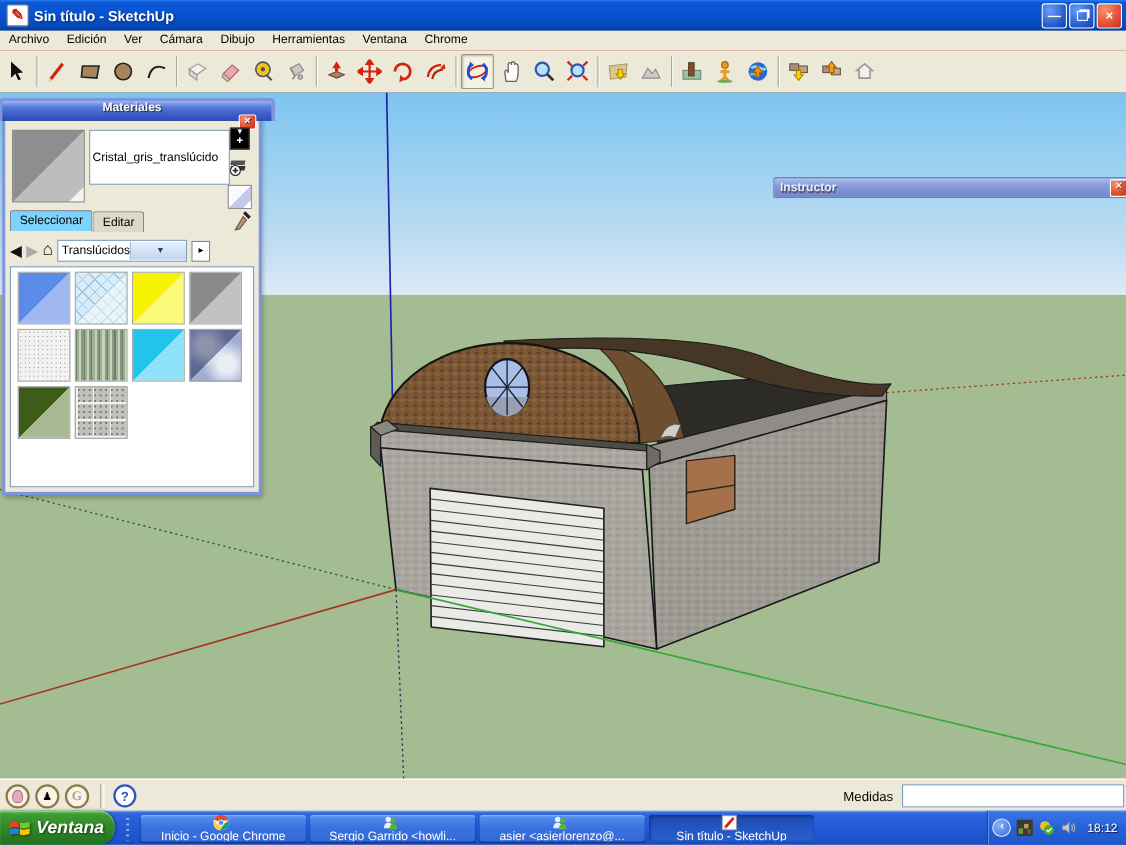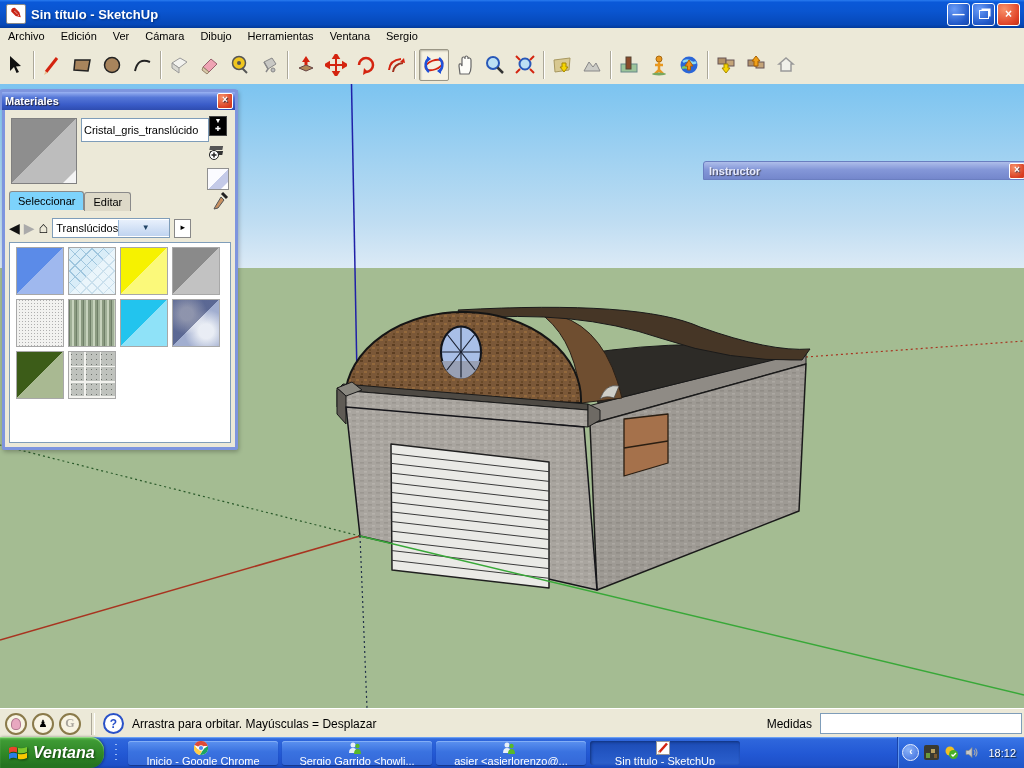--- a/index.html
+++ b/index.html
@@ -28,33 +28,33 @@
   .tsep{width:1px;height:28px;background:#ACA899;margin:0 3px;box-shadow:1px 0 0 #fff;}
   .ticon{width:28px;height:30px;display:flex;align-items:center;justify-content:center;margin:0 1px;}
   .ticon.pressed{background:#F6F2E2;border:1px solid #9A9686;border-radius:2px;box-shadow:inset 1px 1px 2px #B8B4A4;}
   .ticon svg{display:block;}
   
   #viewport{position:absolute;left:0;top:84px;width:1024px;height:624px;}
   
   #matpanel{position:absolute;left:2px;top:90px;width:230px;height:357px;
     border:3px solid #7E95DE;border-top:none;border-radius:0 0 3px 3px;background:#ECE9D8;
     box-shadow:1px 2px 4px rgba(0,0,0,.25);}
-  #mat-title{position:absolute;left:-3px;top:-1px;width:230px;height:18px;padding:0 0 0 3px;
+  #mat-title{position:absolute;left:-3px;top:-1px;width:230px;height:18px;padding:0 12px 0 3px;
     background:linear-gradient(#9AB2F2,#5678D8 30%,#3A5CC8 70%,#2E4CB0);border:3px solid #7E95DE;border-bottom:none;
     border-radius:4px 4px 0 0;display:flex;align-items:center;color:#fff;font-size:11px;font-weight:bold;
-    text-shadow:1px 1px 1px #223;box-sizing:content-box;margin-left:-3px;}
+    text-shadow:1px 1px 1px #223;box-sizing:content-box;margin-left:-3px;flex-direction:column;}
   #mat-title .xbtn,#instructor .xbtn{margin-left:auto;width:14px;height:14px;margin-right:2px;border:1px solid #fff;border-radius:2px;
     background:radial-gradient(circle at 30% 25%,#F8926A,#D83C20 75%);color:#fff;font-size:10px;line-height:12px;
     text-align:center;font-weight:bold;}
   #mat-preview{position:absolute;left:6px;top:28px;width:64px;height:64px;border:1px solid #808080;
     background:linear-gradient(135deg,#8E8E8E 50%,#BDBDBD 50%);}
   #mat-preview .corner{position:absolute;right:0;bottom:0;width:0;height:0;
     border-left:13px solid transparent;border-bottom:13px solid #F4F4F4;}
   #mat-name{position:absolute;left:76px;top:28px;width:122px;height:16px;border:1px solid #7F9DB9;
-    font-size:11px;padding:3px 2px;font-family:"Liberation Sans",sans-serif;}
+    font-size:11px;padding:16px 2px;font-family:"Liberation Sans",sans-serif;}
   #btn-secondary{position:absolute;left:204px;top:26px;width:16px;height:18px;background:#000;border:1px solid #444;
     color:#fff;font-size:7px;line-height:8px;text-align:center;}
   #btn-create{position:absolute;left:202px;top:52px;width:20px;height:20px;}
   #btn-default{position:absolute;left:202px;top:78px;width:20px;height:20px;border:1px solid #909090;
     background:linear-gradient(135deg,#FBFBFF 50%,#C4CAE8 50%);}
   #btn-default .corner{position:absolute;right:0;bottom:0;width:0;height:0;
     border-left:7px solid transparent;border-bottom:7px solid #fff;}
   #eyedropper{position:absolute;left:206px;top:100px;width:18px;height:20px;}
   #mat-tabs{position:absolute;left:4px;top:102px;display:flex;font-size:11px;}
   .tab{padding:3px 8px;border:1px solid #8A8A8A;border-bottom:none;border-radius:3px 3px 0 0;background:#DDD9C8;}
@@ -151,21 +151,21 @@
 </div>
 
 <div id="menubar">
   <span class="mitem">Archivo</span>
   <span class="mitem">Edición</span>
   <span class="mitem">Ver</span>
   <span class="mitem">Cámara</span>
   <span class="mitem">Dibujo</span>
   <span class="mitem">Herramientas</span>
   <span class="mitem">Ventana</span>
-  <span class="mitem">Sergio</span>
+  <span class="mitem">Chrome</span>
 </div>
 
 <div id="toolbar">
   <span class="ticon">
     <svg width="22" height="22">
         <polygon points="6,2 6,17 10,13 12.5,19 15,18 12,12.5 17,12" fill="#111"></polygon>
       </svg>
     </span>
   <span class="tsep"></span>
   <span class="ticon">
@@ -479,21 +479,20 @@
 </div>
 
 <div id="statusbar">
   <span class="scirc">
       <span class="blob"></span>
     </span>
   <span class="scirc">♟</span>
   <span class="scirc g">G</span>
   <span id="sdiv"></span>
   <span id="qicon">?</span>
-  <span>Arrastra para orbitar. Mayúsculas = Desplazar</span>
   <span id="medidas-label">Medidas</span>
   <span id="medidas-box"></span>
 </div>
 
 <div id="taskbar">
   <div id="startbtn">
     <svg width="20" height="20" viewBox="0 0 20 20">
       <path d="M1,5 Q5,3 9,4.5 L9,9.5 Q5,8 1,10 Z" fill="#E8442C"></path>
       <path d="M10,4.7 Q14,6 19,4 L19,9 Q14,11 10,9.7 Z" fill="#7CC82C"></path>
       <path d="M1,11 Q5,9 9,10.5 L9,15.5 Q5,14 1,16 Z" fill="#2A7CE8"></path>

